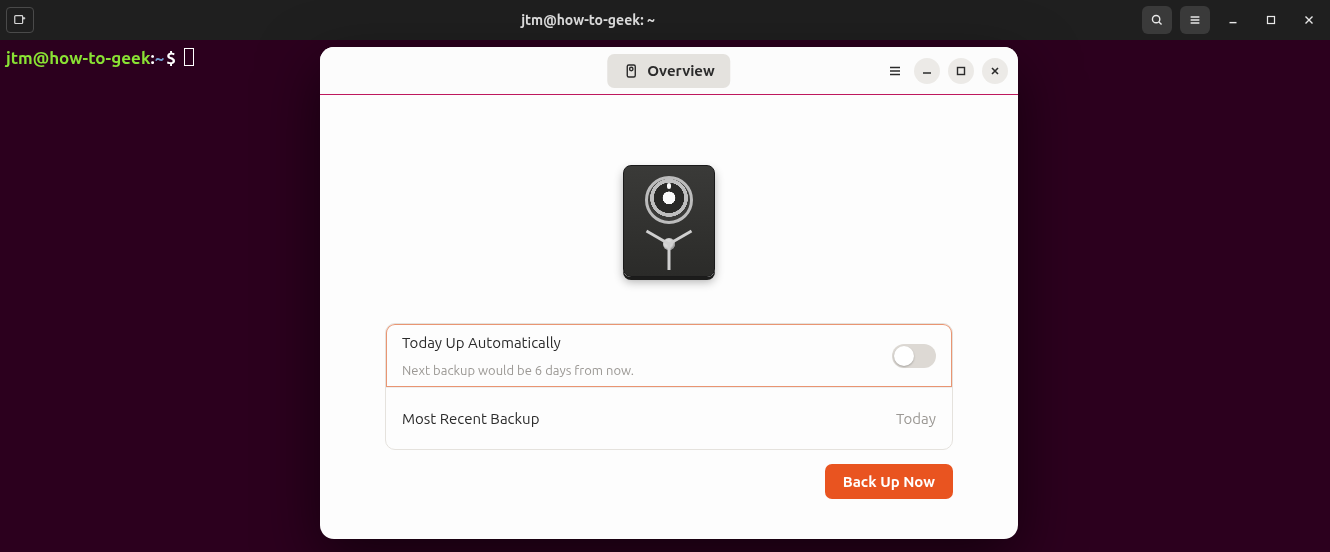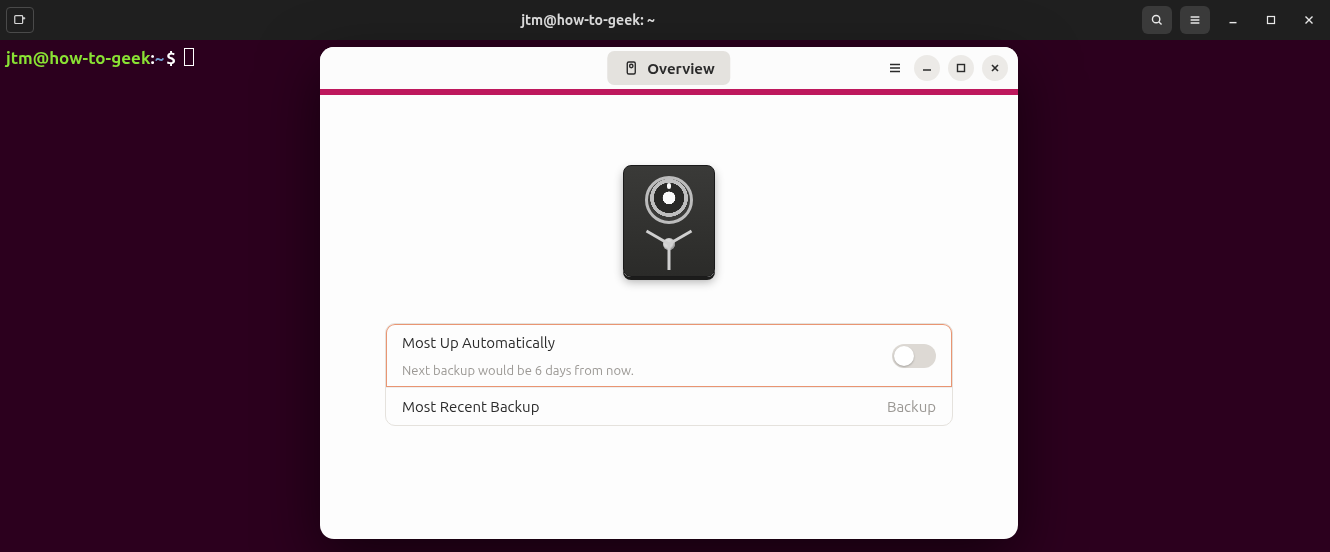--- a/index.html
+++ b/index.html
@@ -84,21 +84,21 @@
     background: #fdfdfd;
     border-radius: 14px;
     box-shadow: 0 20px 60px rgba(0,0,0,.55);
     display:flex;
     flex-direction:column;
     overflow:hidden;
   }
   .headerbar{
     height: 48px;
     background: #fcfcfc;
-    border-bottom:6px solid #be185d;
+    border-bottom:1px solid #be185d;
     display:flex;
     align-items:center;
     padding: 0 10px;
     position:relative;
   }
   .hb-center{
     position:absolute;
     left:50%; transform:translateX(-50%);
     display:flex;
   }
@@ -184,21 +184,21 @@
   
   .panel{
     margin-top:46px;
     width: 568px;
     border:1px solid #e5e2dd;
     border-radius:10px;
     overflow:hidden;
   }
   .row{
     display:flex; align-items:center;
-    padding: 10px 16px;
+    padding: 22px 16px;
   }
   .row + .row{ border-top:1px solid #eee;}
   .row.focus{
     border:2px solid #e99572;
     border-radius:10px 10px 0 0;
     margin:-1px;
     padding:9px 15px;
   }
   .row .text{ display:flex;flex-direction:column; }
   .row .title{ font-size:15px; color:#2b2b2b;}
@@ -328,27 +328,30 @@
         <div class="hub"></div>
         <div class="spoke s1"></div>
         <div class="spoke s2"></div>
         <div class="spoke s3"></div>
       </div>
     </div>
 
     <div class="panel">
       <div class="row focus">
         <div class="text">
-          <span class="title">Most Up Automatically</span>
+          <span class="title">Today Up Automatically</span>
           <span class="sub">Next backup would be 6 days from now.</span>
         </div>
         <div class="spacer"></div>
         <div class="switch"></div>
       </div>
       <div class="row">
         <span class="title">Most Recent Backup</span>
         <div class="spacer"></div>
-        <span class="value">Backup</span>
-      </div>
-    </div>
-
+        <span class="value">Today</span>
+      </div>
+    </div>
+
+    <div class="footer">
+      <button class="backup-btn">Back Up Now</button>
+    </div>
   </div>
 </div>
 
 </body></html>

